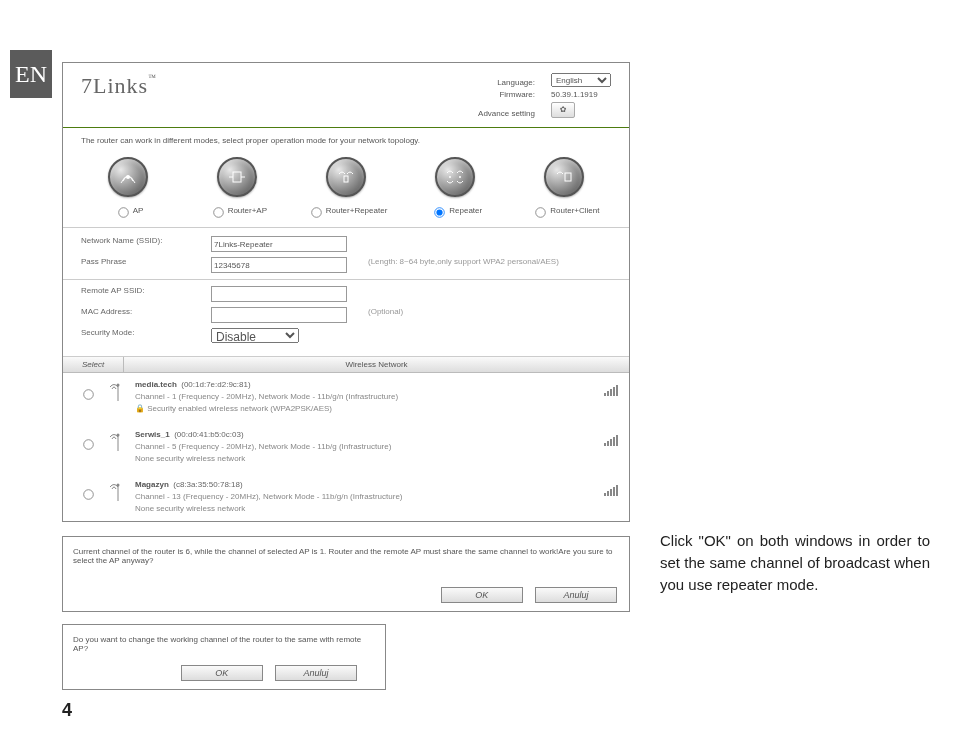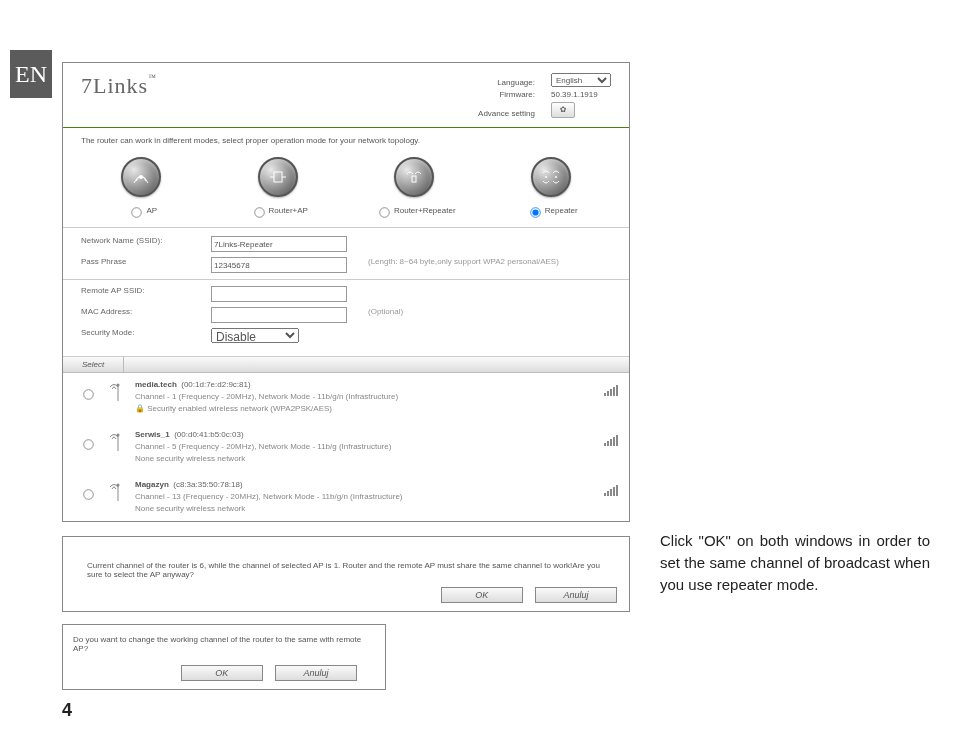--- a/index.html
+++ b/index.html
@@ -1,20 +1,20 @@
 <!DOCTYPE html>
 <html><head>
 <meta charset="utf-8">
 <style>
 body { margin:0; padding:0; font-family:Arial,Helvetica,sans-serif; font-size:8px; color:#555; background:#fff; }
 .page { width:954px; height:738px; position:relative; }
 .lang-badge { position:absolute; left:10px; top:50px; width:42px; height:48px; background:#5b5b5b; color:#fff; font-size:24px; line-height:48px; text-align:center; font-family:Georgia,serif; }
 .panel { position:absolute; border:1px solid #888; background:#fff; box-sizing:border-box; }
 .main { left:62px; top:62px; width:568px; height:460px; padding:0; }
-.dlg1 { left:62px; top:536px; width:568px; height:76px; padding:24px; }
+.dlg1 { left:62px; top:536px; width:568px; height:76px; padding:10px; }
 .dlg2 { left:62px; top:624px; width:324px; height:66px; padding:10px; }
 .page-no { position:absolute; left:62px; top:700px; font-size:18px; font-weight:bold; color:#222; }
 .para1 { position:absolute; left:660px; top:390px; width:270px; font-family:"Myriad Pro",Arial,sans-serif; font-size:15px; line-height:22px; color:#222; text-align:justify; }
 .para2 { position:absolute; left:660px; top:530px; width:270px; font-family:"Myriad Pro",Arial,sans-serif; font-size:15px; line-height:22px; color:#222; text-align:justify; }
 
 .hdr { display:flex; padding:10px 18px 6px; border-bottom:1px solid #4d7c0f; }
 .logo { font-family:"Times New Roman",serif; font-size:22px; color:#666; letter-spacing:1px; }
 .logo sup { font-size:8px; vertical-align:top; }
 .hdr-right { margin-left:auto; font-size:8px; color:#555; }
 .hdr-right .row { display:flex; gap:16px; margin-bottom:3px; align-items:flex-end; }
@@ -122,20 +122,29 @@
         <div class="orb">
             <svg width="20" height="20">
               <path d="M2 6 Q5 2 8 6 M2 14 Q5 18 8 14" stroke="#fff" fill="none"></path>
               <path d="M12 6 Q15 2 18 6 M12 14 Q15 18 18 14" stroke="#fff" fill="none"></path>
               <circle cx="5" cy="10" r="1" fill="#fff"></circle>
               <circle cx="15" cy="10" r="1" fill="#fff"></circle>
             </svg>
           </div>
         <label><input type="radio" name="mode" checked="" style=""><span>Repeater</span></label>
       </div>
+      <div class="m">
+        <div class="orb">
+            <svg width="20" height="20">
+              <path d="M3 7 Q6 3 9 7" stroke="#fff" fill="none"></path>
+              <rect x="11" y="6" width="6" height="8" fill="none" stroke="#fff"></rect>
+            </svg>
+          </div>
+        <label><input type="radio" name="mode" style=""><span>Router+Client</span></label>
+      </div>
     </div>
 
     <div class="form">
       <div class="row">
         <span class="l">Network Name (SSID):</span>
         <input type="text" value="7Links-Repeater" style="">
       </div>
       <div class="row">
         <span class="l">Pass Phrase</span>
         <input type="text" value="12345678" style="">
@@ -152,20 +161,21 @@
         <span class="hint">(Optional)</span>
       </div>
       <div class="row">
         <span class="l">Security Mode:</span>
         <select><option>Disable</option></select>
       </div>
     </div>
 
     <div class="net-hdr">
       <div class="sel">Select</div>
+      <div class="wn">Wireless Network</div>
     </div>
     <div class="net-list">
       <div class="ni">
         <div class="rad"><input type="radio" name="net" style=""></div>
         <div class="ant"><svg width="22" height="22">
               <path d="M3 6 Q7 1 11 6 M5 8 Q7 4 9 8" stroke="#888" fill="none"></path>
               <line x1="11" y1="4" x2="11" y2="20" stroke="#888"></line>
               <circle cx="11" cy="4" r="1.5" fill="#888"></circle>
             </svg></div>
         <div class="info">

